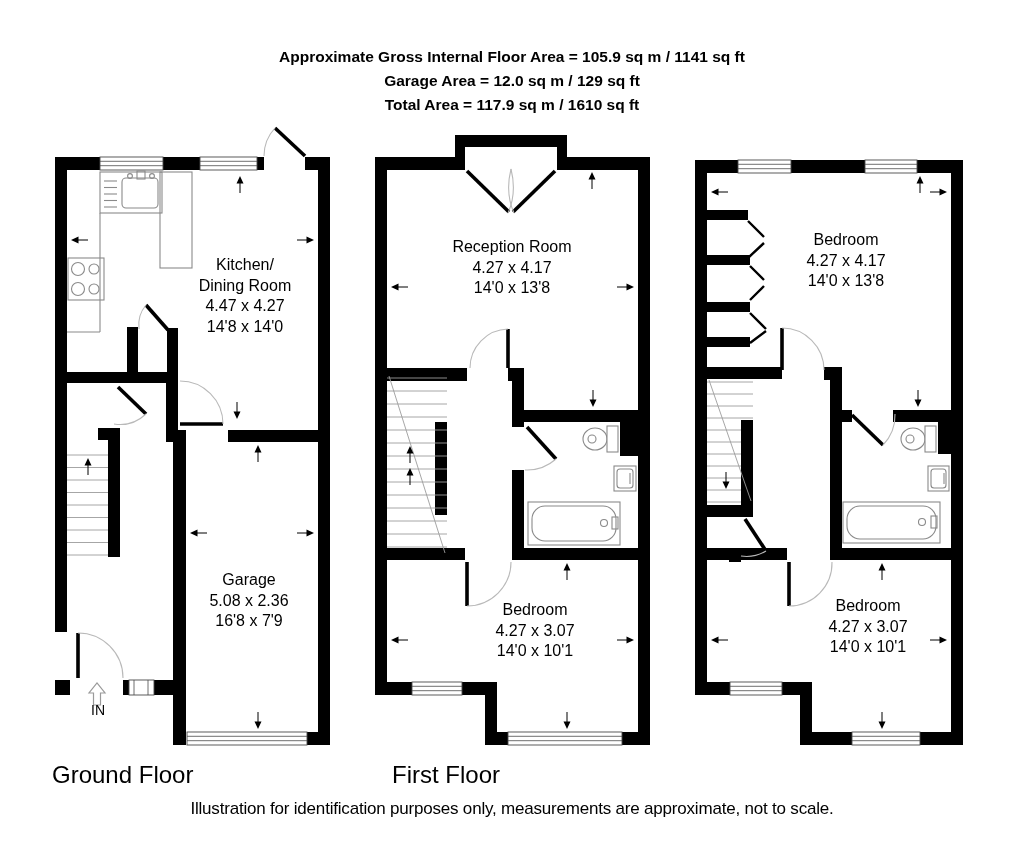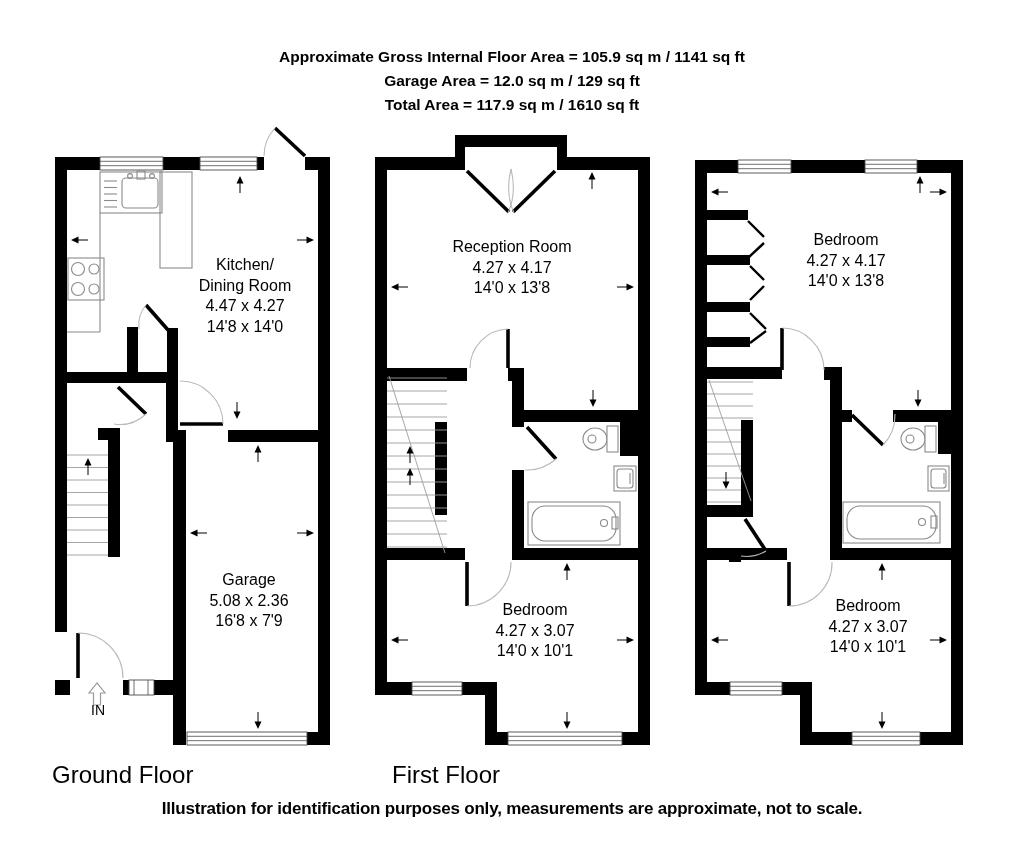--- a/index.html
+++ b/index.html
@@ -409,15 +409,15 @@
   </div>
   <div class="room-label" style="left:868px;top:596px;">
     <div>Bedroom</div>
     <div>4.27 x 3.07</div>
     <div>14'0 x 10'1</div>
   </div>
 
   <div class="floor-name" style="left:52px;top:762px;">Ground Floor</div>
   <div class="floor-name" style="left:368px;top:762px;margin-left:24px;">First Floor</div>
 
-  <div class="footer-line" style="top:799px;font-weight:bold;">Illustration for identification purposes only, measurements are approximate, not to scale.</div>
+  <div class="footer-line" style="top:799px;">Illustration for identification purposes only, measurements are approximate, not to scale.</div>
 
 </div>
 
 </body></html>

